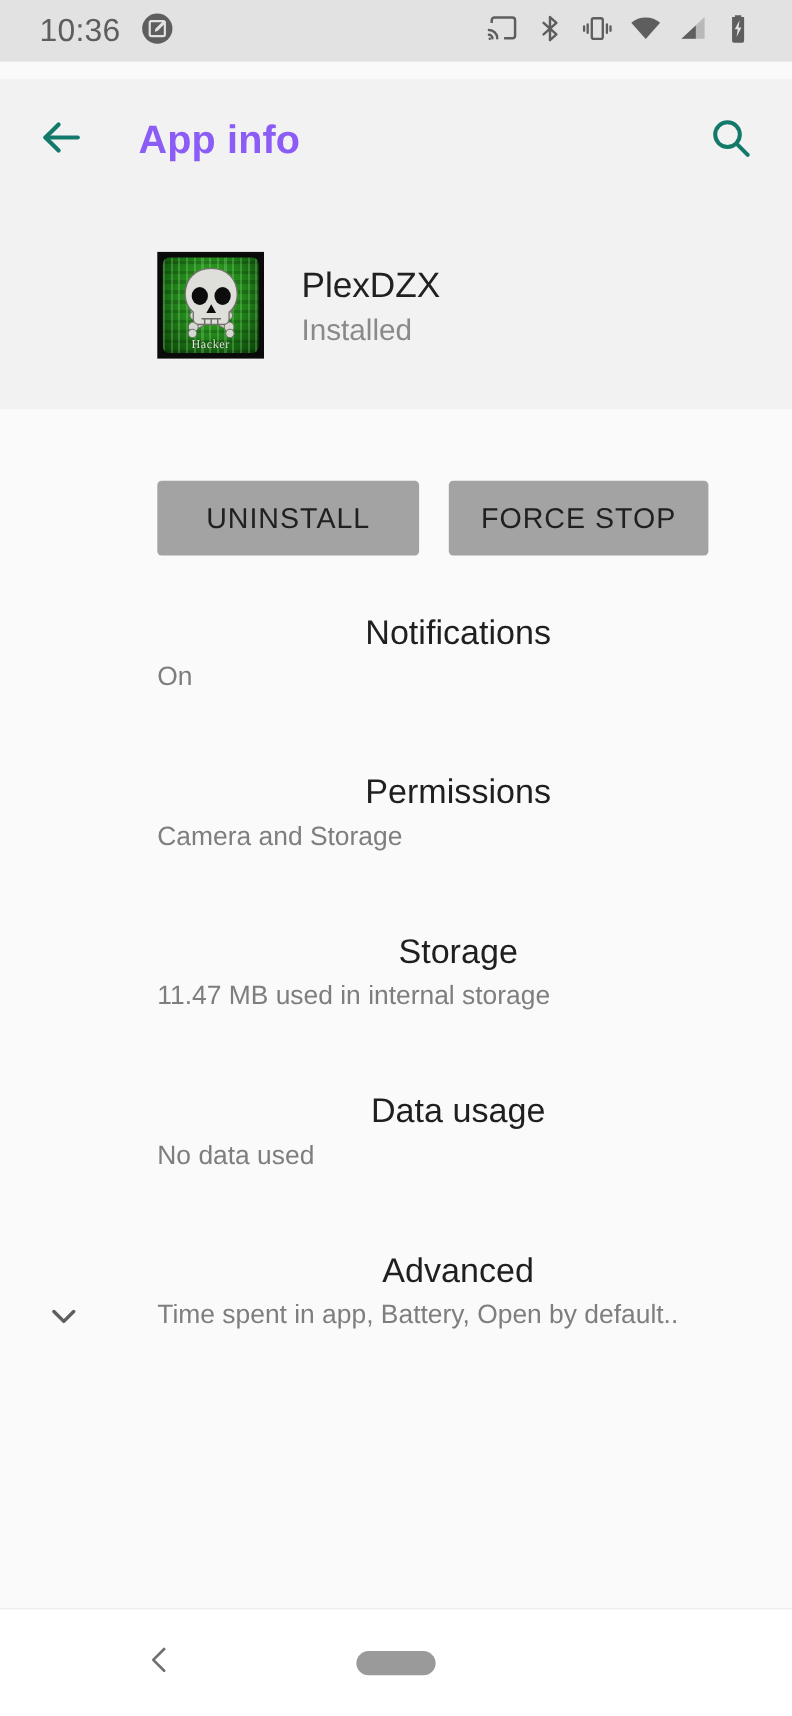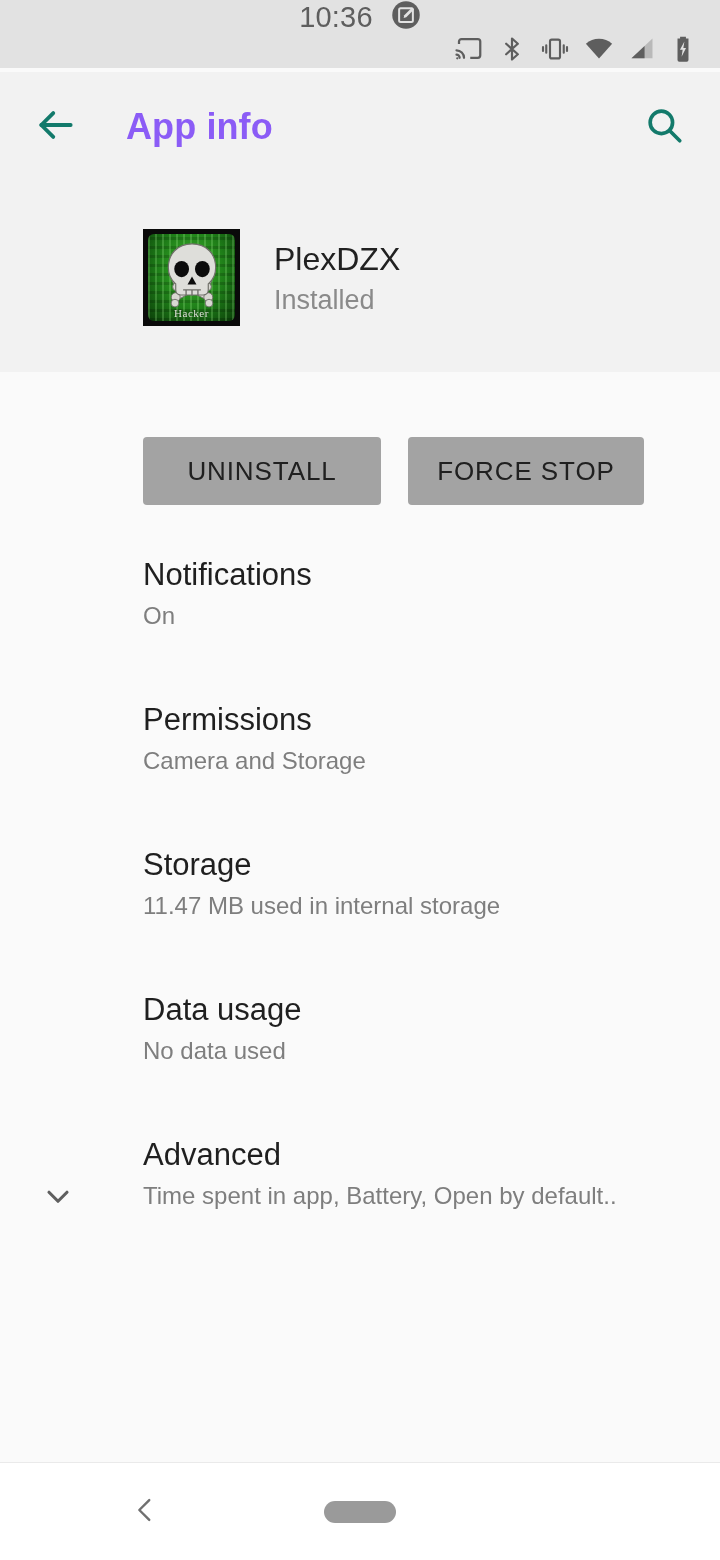--- a/index.html
+++ b/index.html
@@ -6,25 +6,24 @@
   html, body {
     width:720px; height:1560px;
     background:#FAFAFA;
     font-family:"Liberation Sans", sans-serif;
     overflow:hidden;
   }
   .phone { position:relative; width:720px; height:1560px; background:#FAFAFA; }
 
   
   .status-bar {
-    position:absolute; top:0; left:0; width:720px; height:68px;
+    position:absolute; top:0; left:0; width:720px; height:56px;
     background:#E2E2E2;
     display:flex; align-items:center;
-    padding:0 24px;
-    flex-direction:column;
+    padding:0 36px;
   }
   .status-left { display:flex; align-items:center; gap:18px; }
   .status-time { font-size:29px; color:#5E5E5E; letter-spacing:0.2px; }
   .status-right { margin-left:auto; display:flex; align-items:center; gap:14px; }
   .sicon { display:block; }
 
   
   .app-bar {
     position:absolute; top:72px; left:0; width:720px; height:110px;
     background:#F2F2F2;
@@ -88,21 +87,21 @@
   .btn-forcestop { left:408px; width:236px; }
 
   
   .list { position:absolute; top:556px; left:0; width:720px; }
   .row {
     position:relative;
     min-height:145px;
     padding-left:143px; padding-right:30px;
     cursor:pointer;
   }
-  .row-title { font-size:31px; color:#1F1F1F; line-height:1.2; }
+  .row-title { font-size:31px; color:#1F1F1F; line-height:1.2;text-align:center; }
   .row-sub { font-size:24px; color:#7E7E7E; margin-top:9px; line-height:1.2; white-space:nowrap; overflow:hidden; }
   .row-chevron {
     position:absolute; left:38px; top:40px;
     width:40px; height:40px;
     display:flex; align-items:center; justify-content:center;
   }
 
   
   .nav-bar {
     position:absolute; bottom:0; left:0; width:720px; height:98px;

